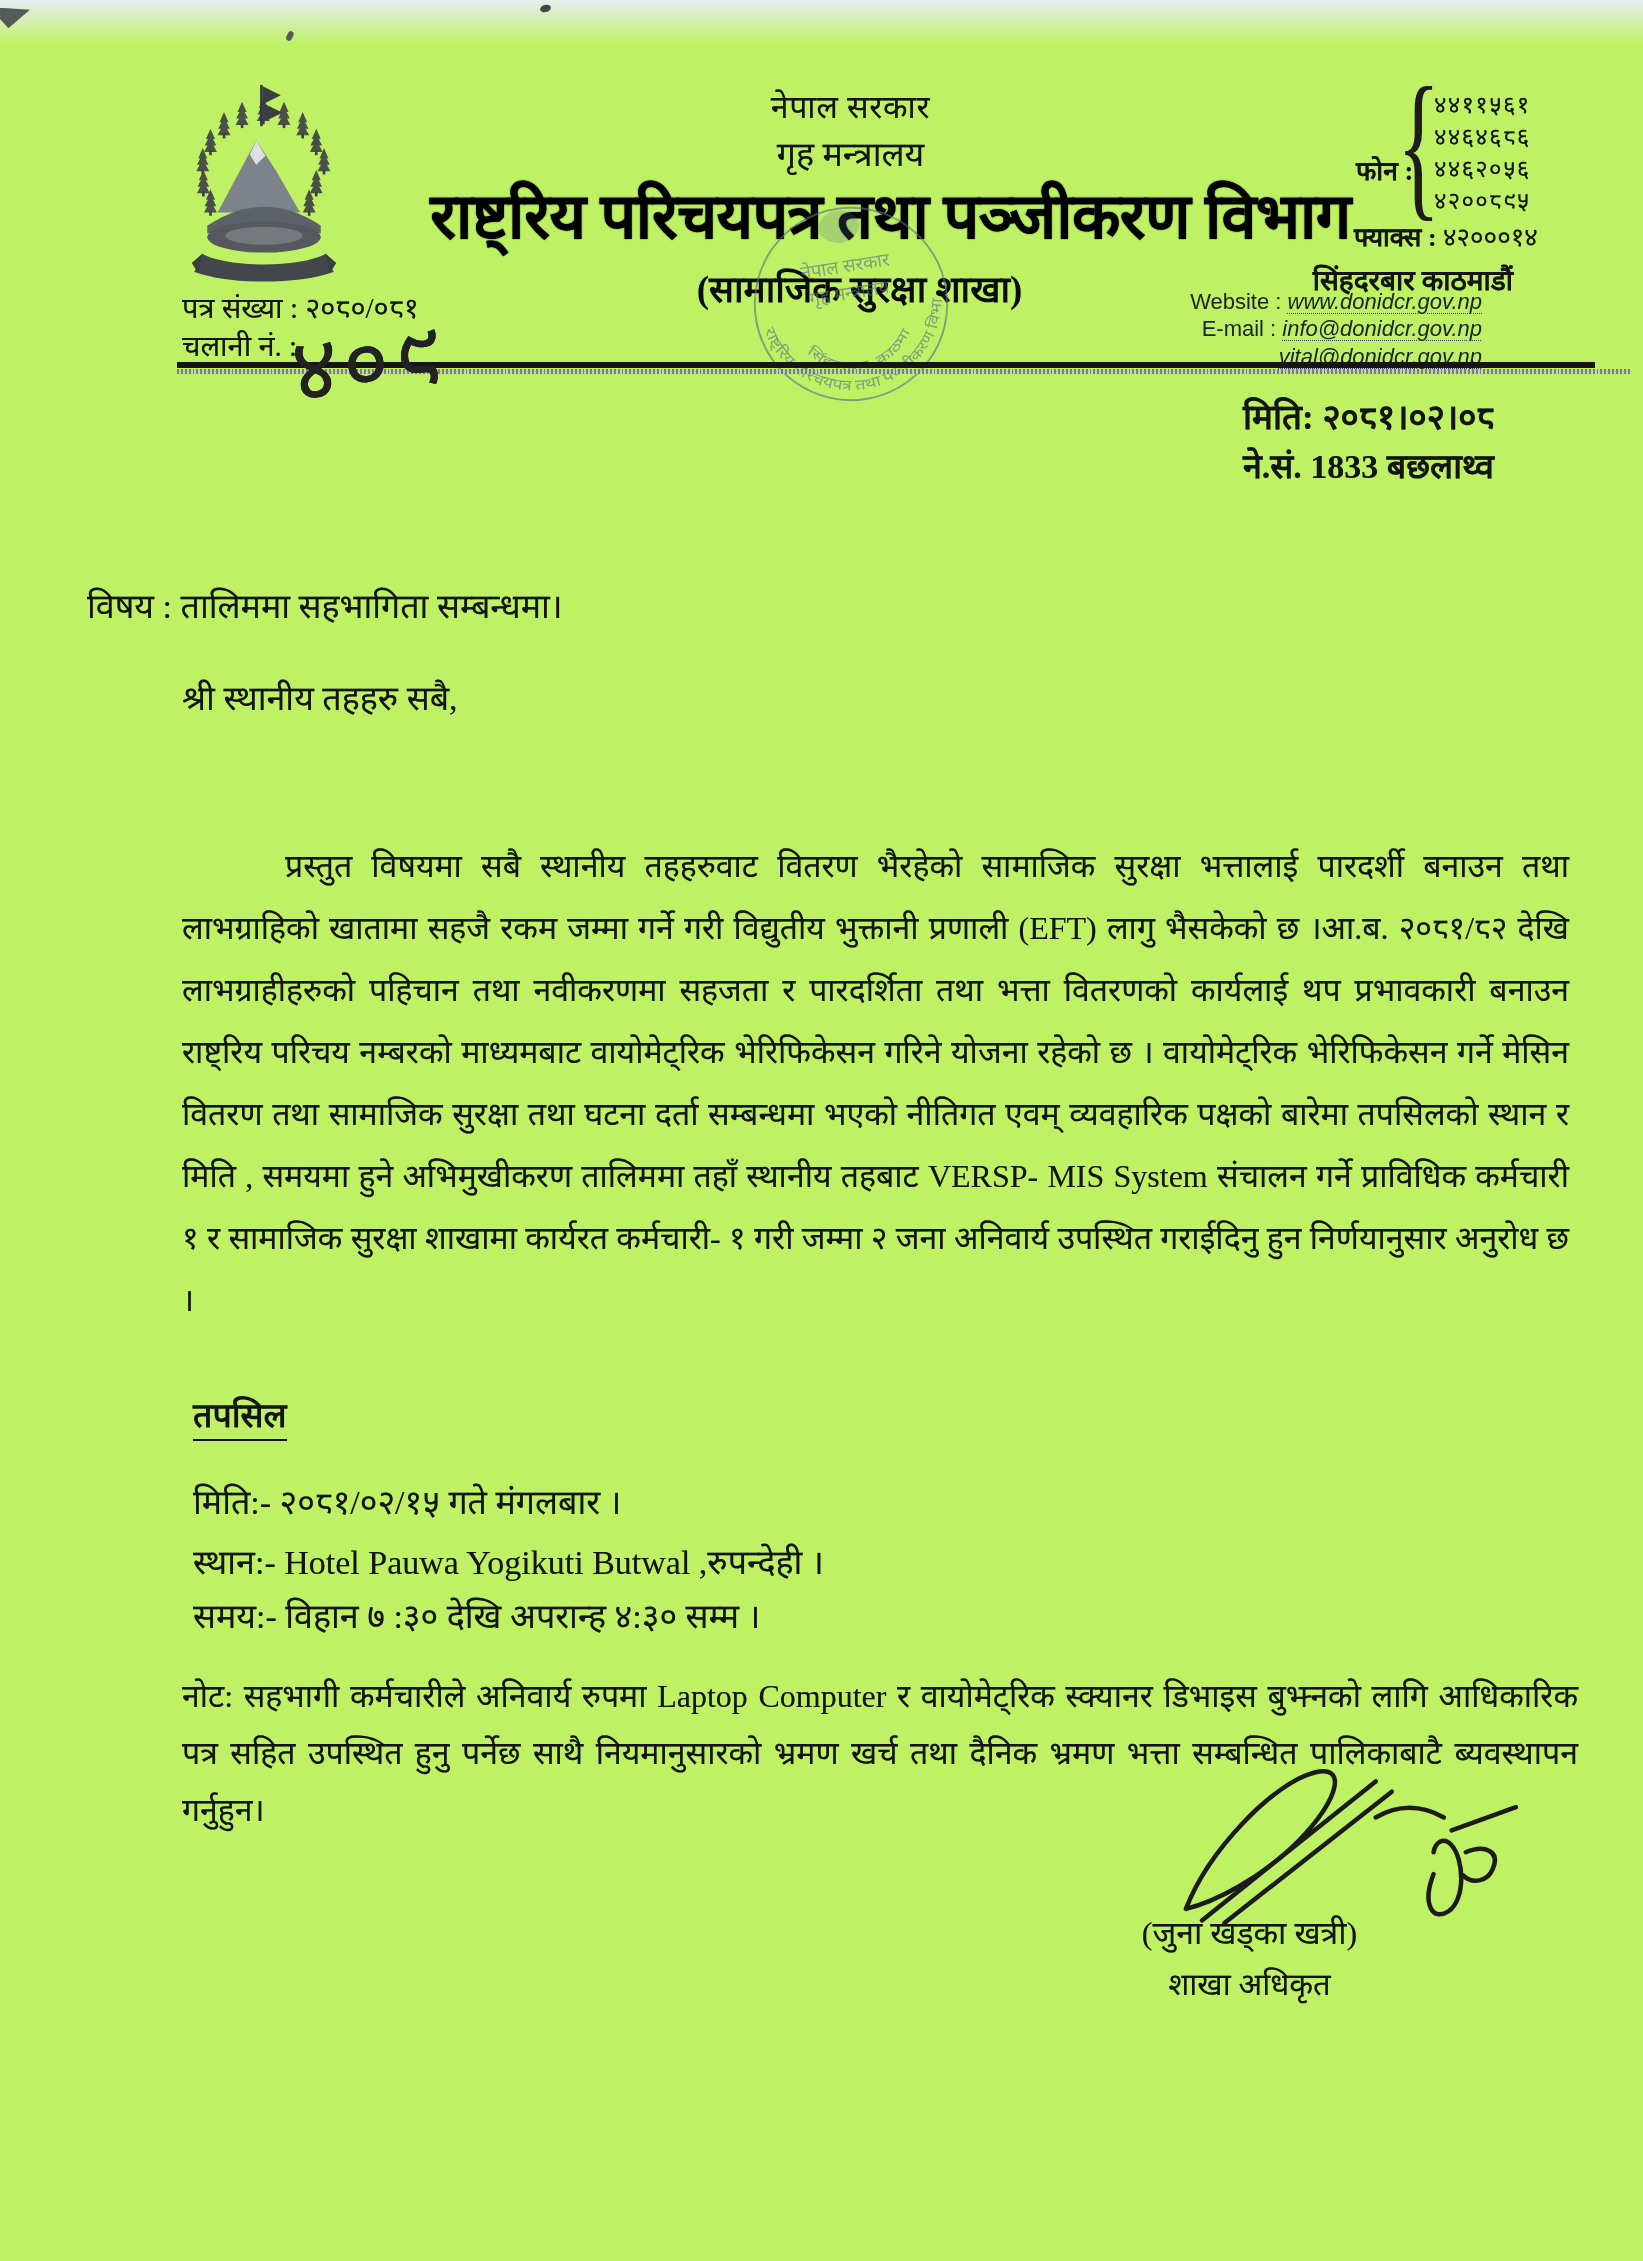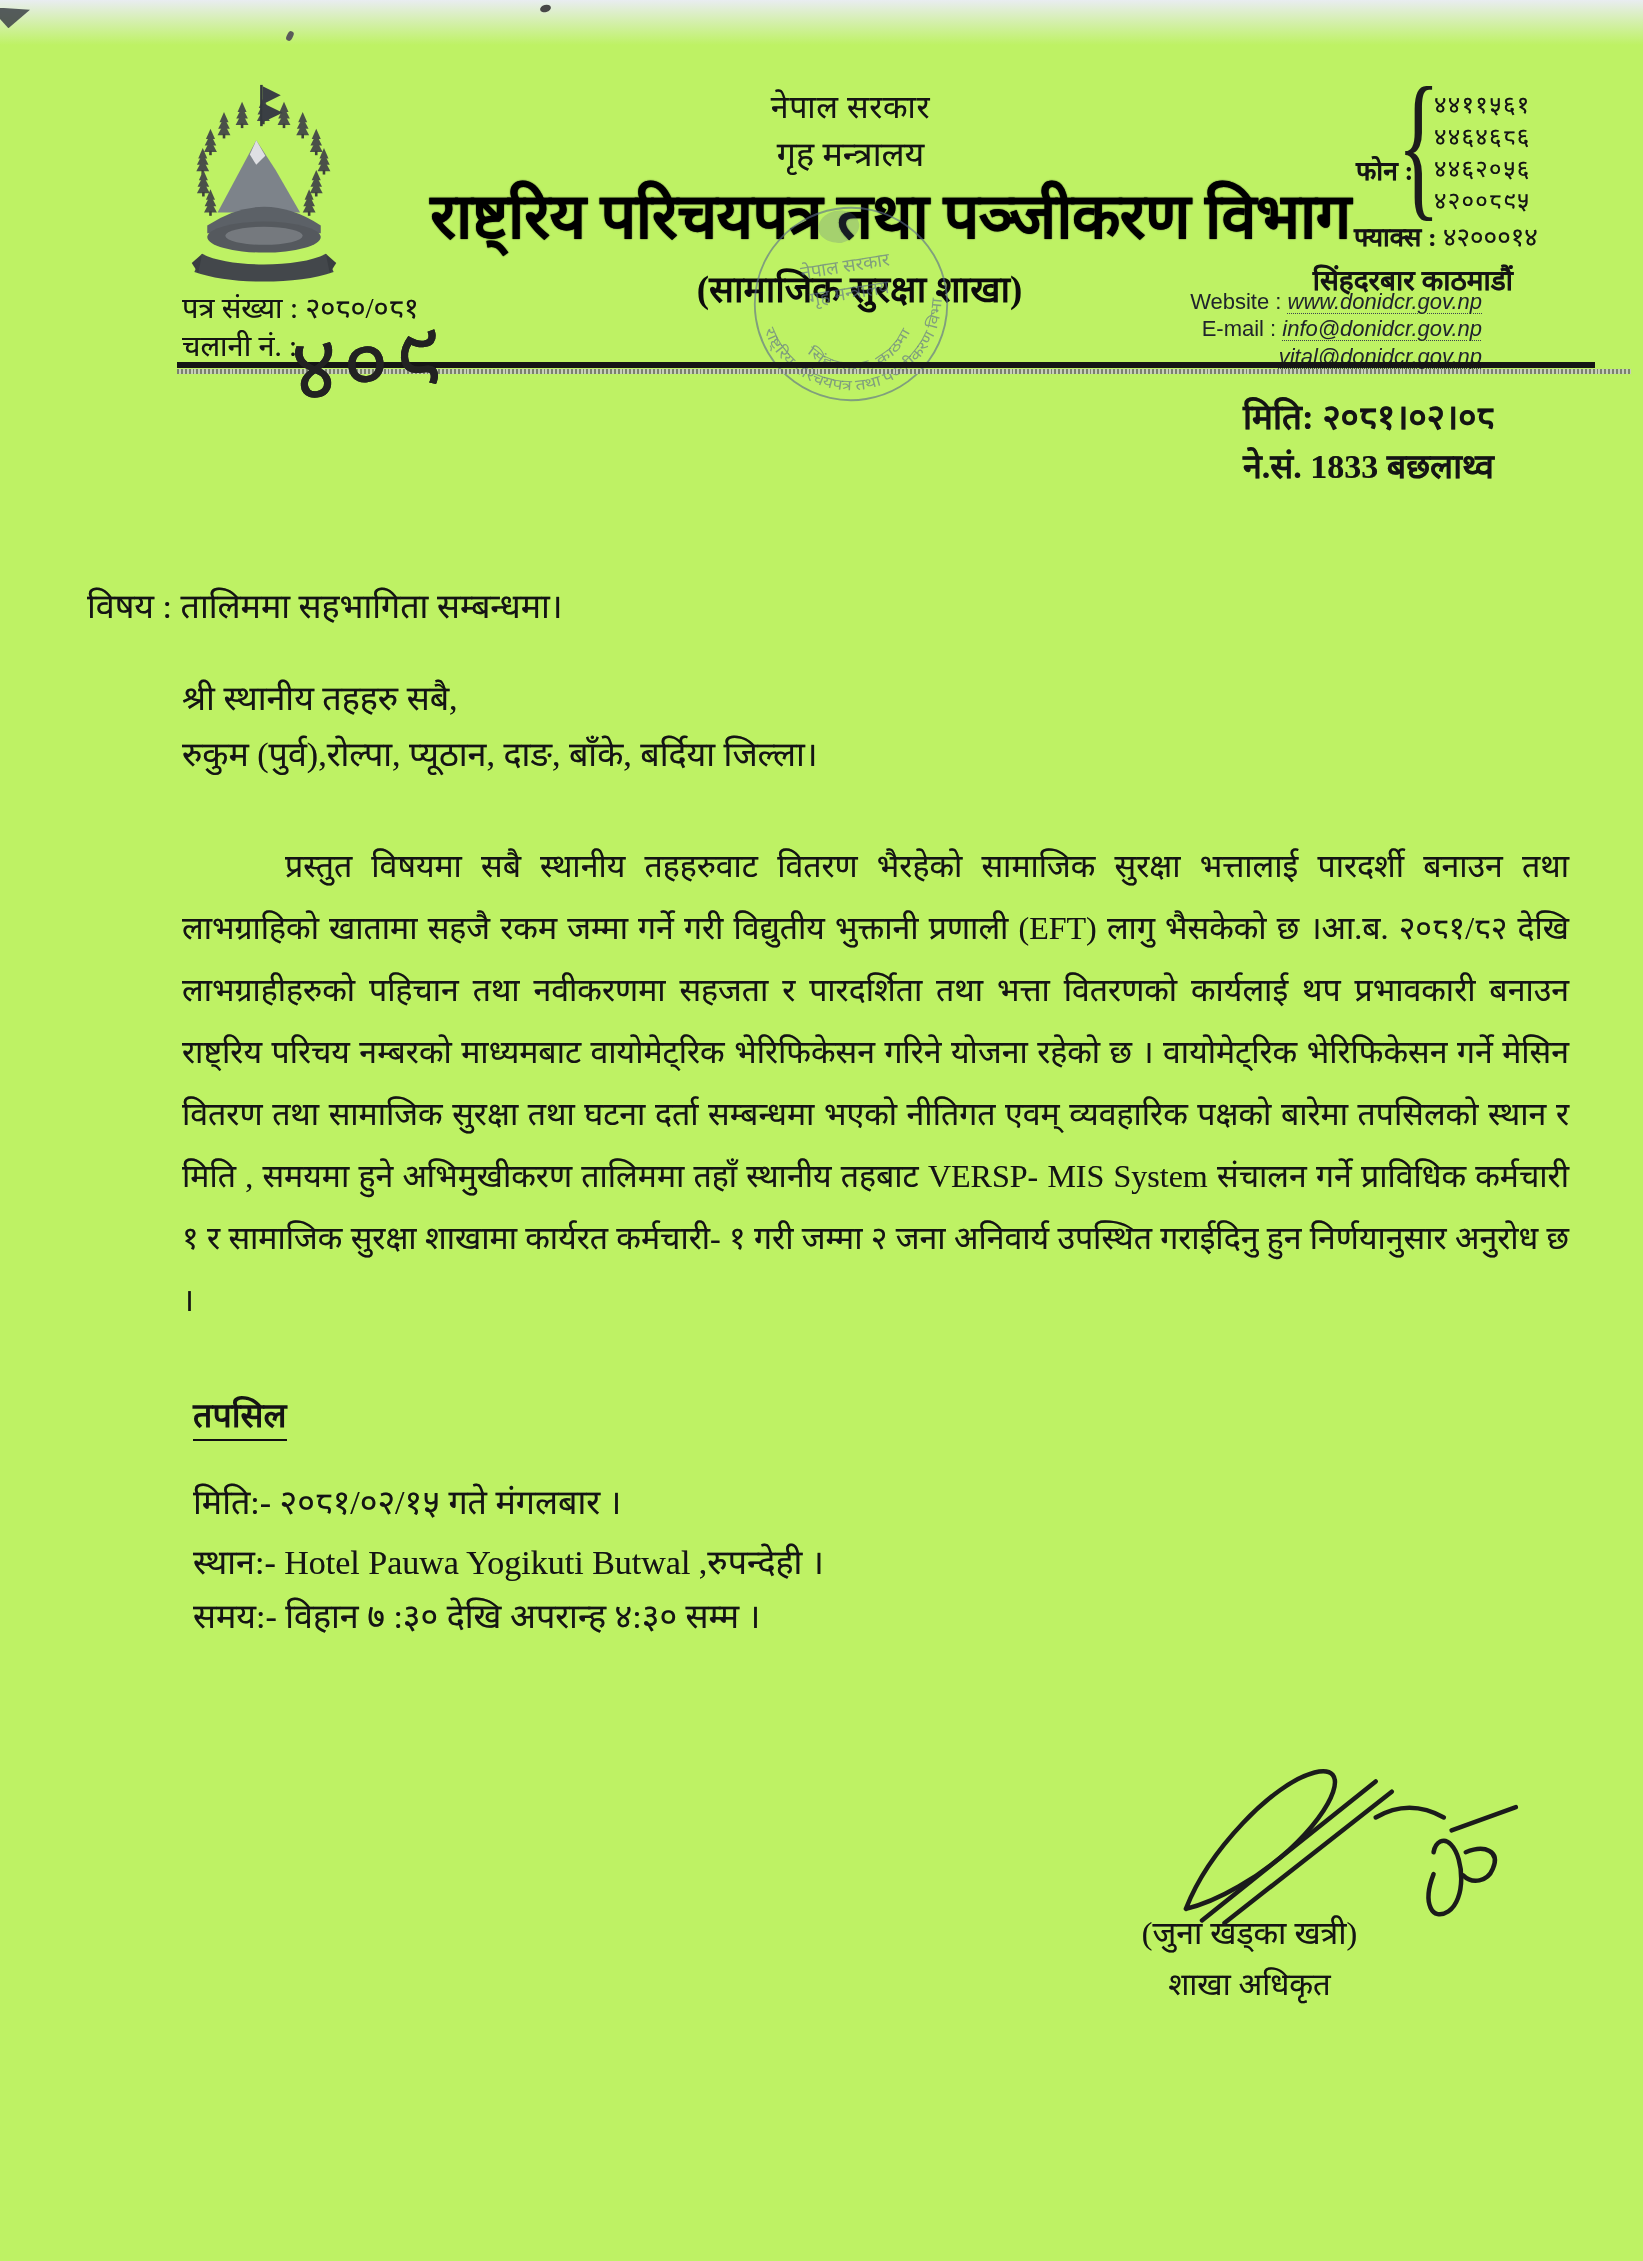--- a/index.html
+++ b/index.html
@@ -197,29 +197,29 @@
 
   <div class="abs rule-black"></div>
   <div class="abs rule-gray"></div>
 
   <div class="abs date-line ink">मिति: २०८१।०२।०८</div>
   <div class="abs sambat-line ink">ने.सं. 1833 बछलाथ्व</div>
 
   <div class="abs subject ink">विषय : तालिममा सहभागिता सम्बन्धमा।</div>
 
   <div class="abs recipient-1 ink">श्री स्थानीय तहहरु सबै,</div>
-  <div class="abs recipient-2 ink">रुकुम (पुर्व),रोल्पा, प्यूठान, दाङ, बाँके, बर्दिया जिल्ला।</div>
 
   <div class="abs body-par ink">प्रस्तुत विषयमा सबै स्थानीय तहहरुवाट वितरण भैरहेको सामाजिक सुरक्षा भत्तालाई पारदर्शी बनाउन तथा लाभग्राहिको खातामा सहजै रकम जम्मा गर्ने गरी विद्युतीय भुक्तानी प्रणाली (EFT) लागु  भैसकेको छ ।आ.ब. २०८१/८२ देखि लाभग्राहीहरुको पहिचान तथा नवीकरणमा सहजता र पारदर्शिता  तथा भत्ता वितरणको कार्यलाई थप प्रभावकारी बनाउन राष्ट्रिय परिचय नम्बरको माध्यमबाट वायोमेट्रिक भेरिफिकेसन गरिने  योजना रहेको छ । वायोमेट्रिक भेरिफिकेसन गर्ने मेसिन वितरण तथा सामाजिक सुरक्षा तथा घटना दर्ता सम्बन्धमा भएको नीतिगत एवम् व्यवहारिक पक्षको बारेमा तपसिलको स्थान र मिति , समयमा हुने अभिमुखीकरण तालिममा तहाँ स्थानीय तहबाट VERSP- MIS  System संचालन गर्ने प्राविधिक कर्मचारी १ र सामाजिक सुरक्षा शाखामा कार्यरत कर्मचारी- १ गरी जम्मा २ जना  अनिवार्य  उपस्थित गराईदिनु हुन निर्णयानुसार अनुरोध छ ।</div>
 
   <div class="abs tapasil">तपसिल</div>
   <div class="abs sched sched-date ink">मिति:- २०८१/०२/१५ गते मंगलबार ।</div>
   <div class="abs sched sched-venue ink">स्थान:- Hotel Pauwa Yogikuti  Butwal ,रुपन्देही     ।</div>
   <div class="abs sched sched-time ink">समय:- विहान ७ :३० देखि अपरान्ह ४:३० सम्म ।</div>
 
+  <div class="abs note-par ink">नोट: सहभागी कर्मचारीले अनिवार्य रुपमा Laptop Computer र वायोमेट्रिक स्क्यानर डिभाइस बुझ्नको लागि आधिकारिक पत्र सहित उपस्थित हुनु पर्नेछ साथै नियमानुसारको भ्रमण खर्च तथा दैनिक भ्रमण भत्ता सम्बन्धित पालिकाबाटै ब्यवस्थापन गर्नुहुन।</div>
 
   <svg class="abs sig-svg" viewBox="0 0 560 300" aria-hidden="true">
     <g fill="none" stroke="#1b1b1b" stroke-width="7" stroke-linecap="round">
       <path d="M35 250 C 70 160 170 55 235 38 C 292 24 268 92 196 158 C 150 200 85 238 35 250"></path>
       <path d="M60 268 L 330 52"></path>
       <path d="M95 272 L 355 68"></path>
       <path d="M330 108 C 368 86 404 90 436 108"></path>
       <path d="M420 196 C 402 242 418 270 443 254 C 470 236 468 172 447 150 C 436 138 423 146 420 162"></path>
       <path d="M448 128 L 548 92"></path>
       <path d="M470 162 C 500 150 524 160 512 188 C 504 208 480 212 466 198"></path>

